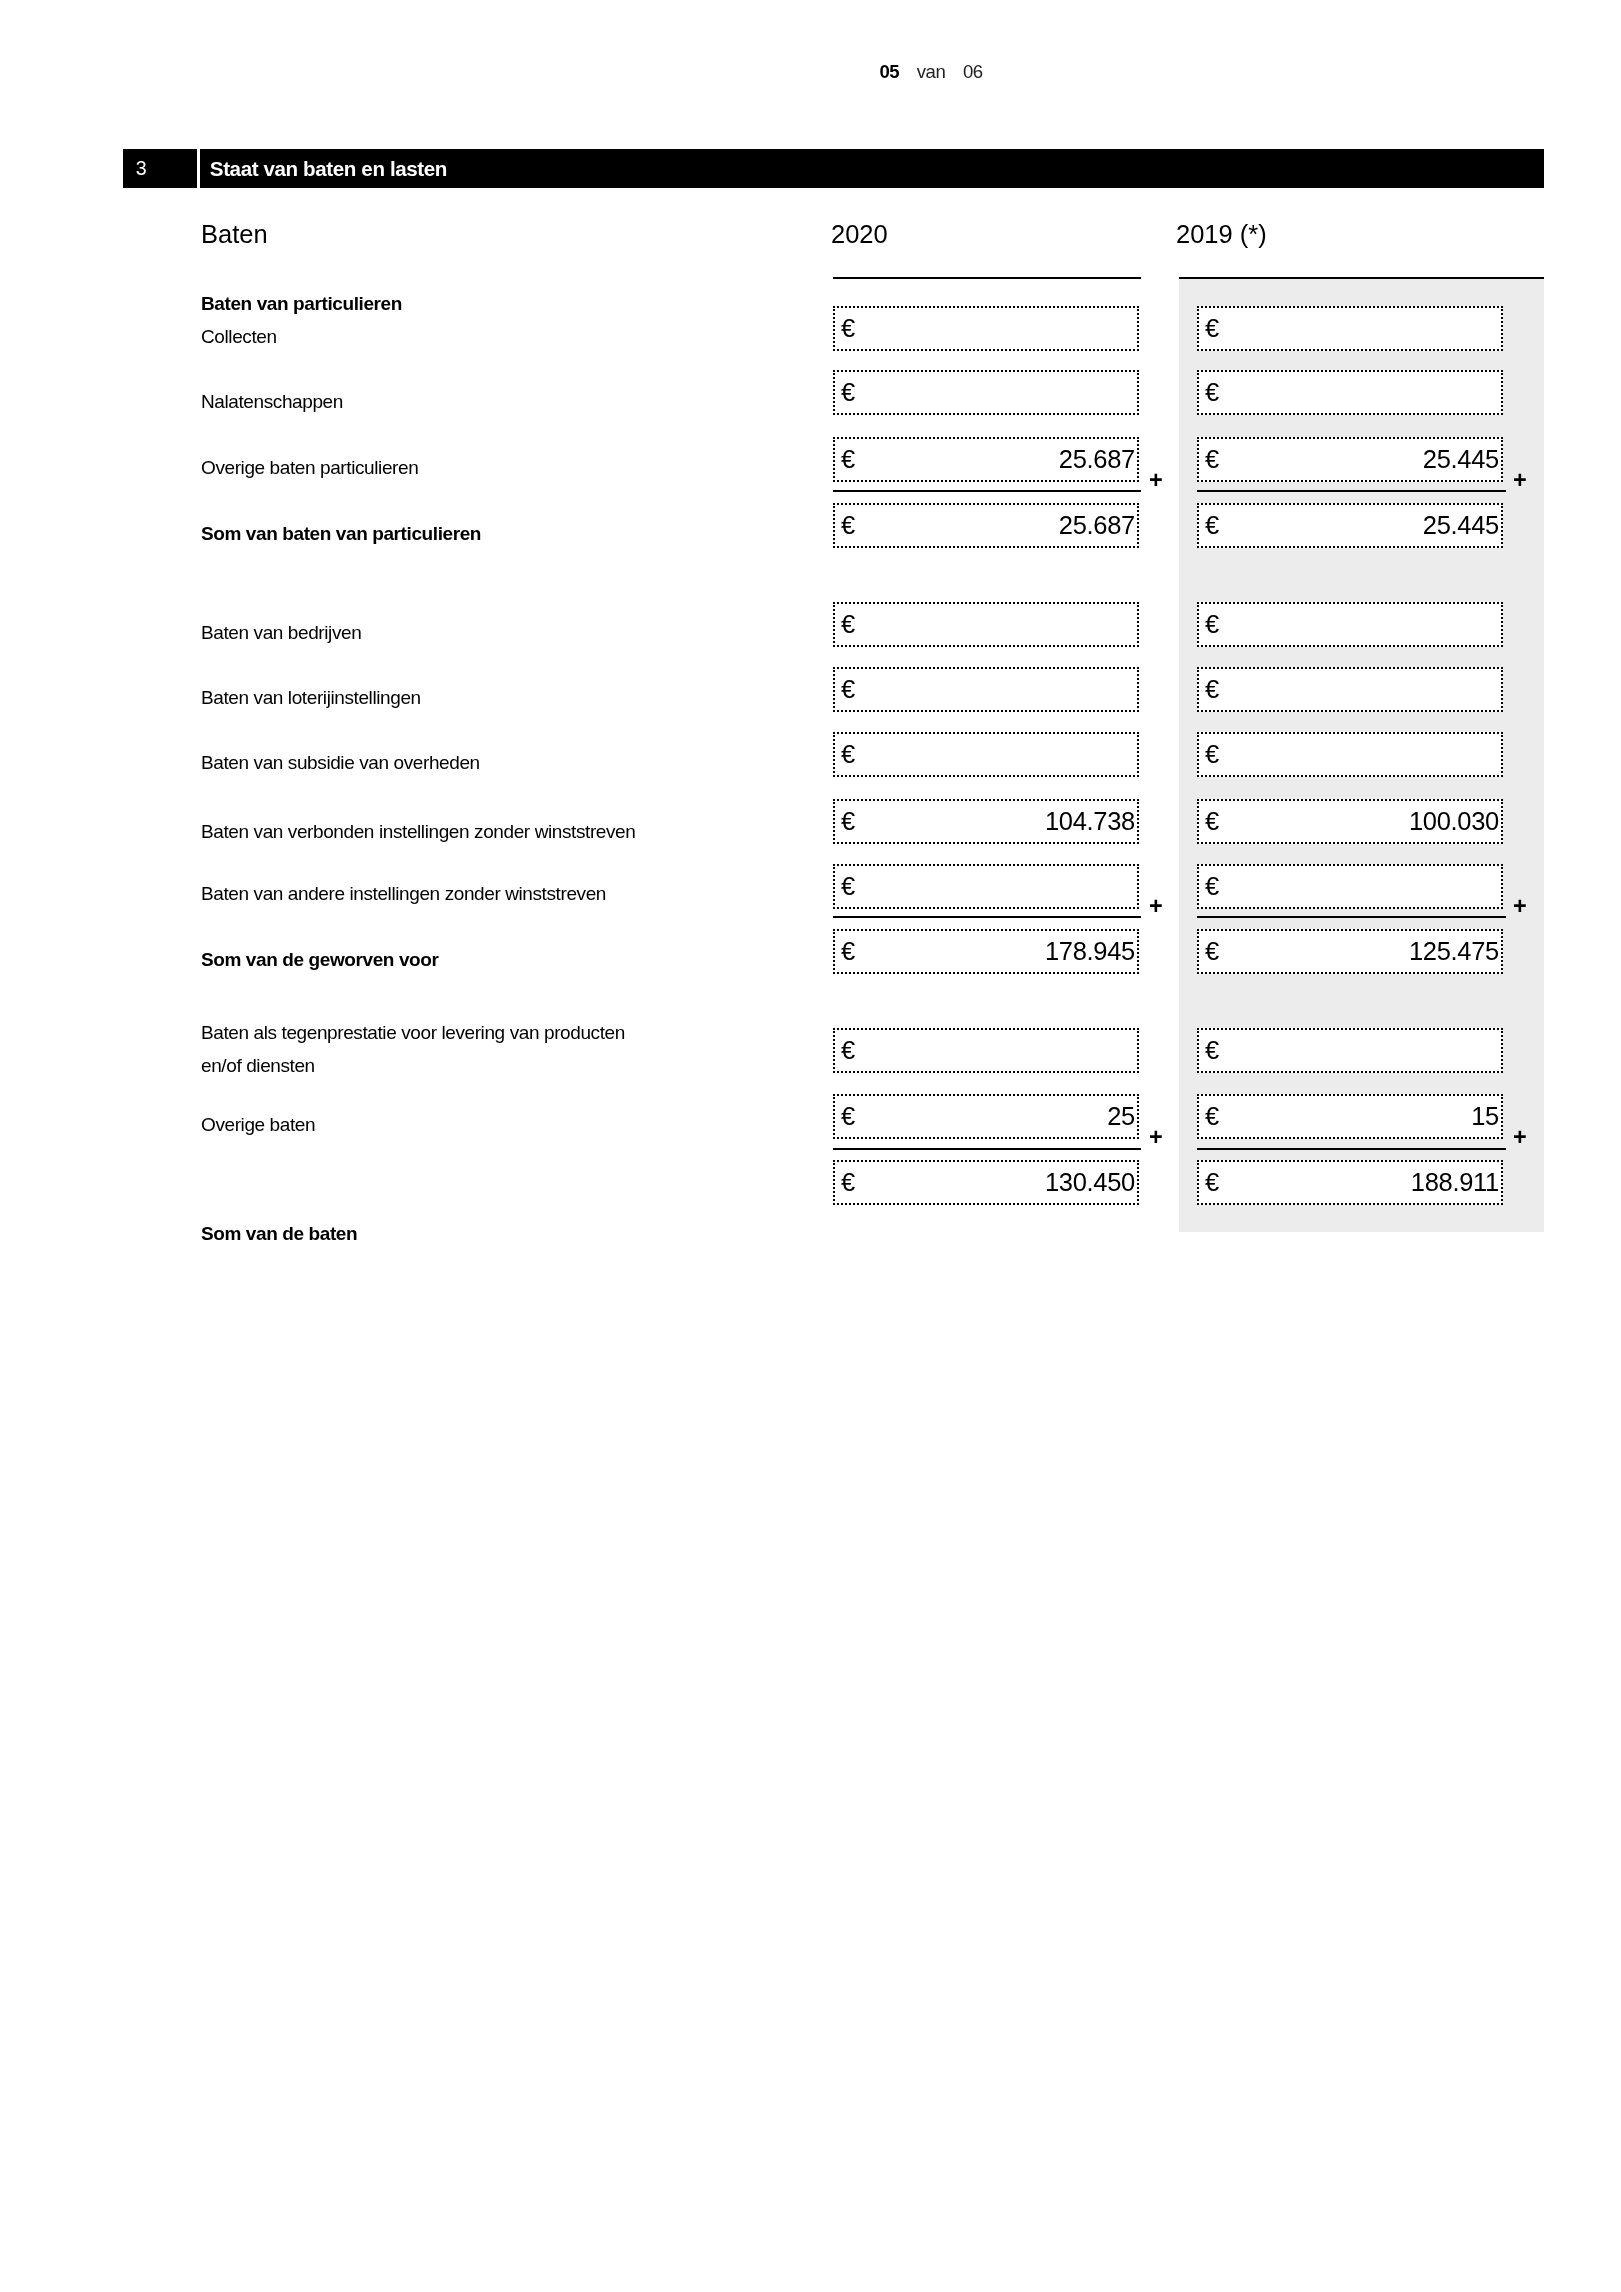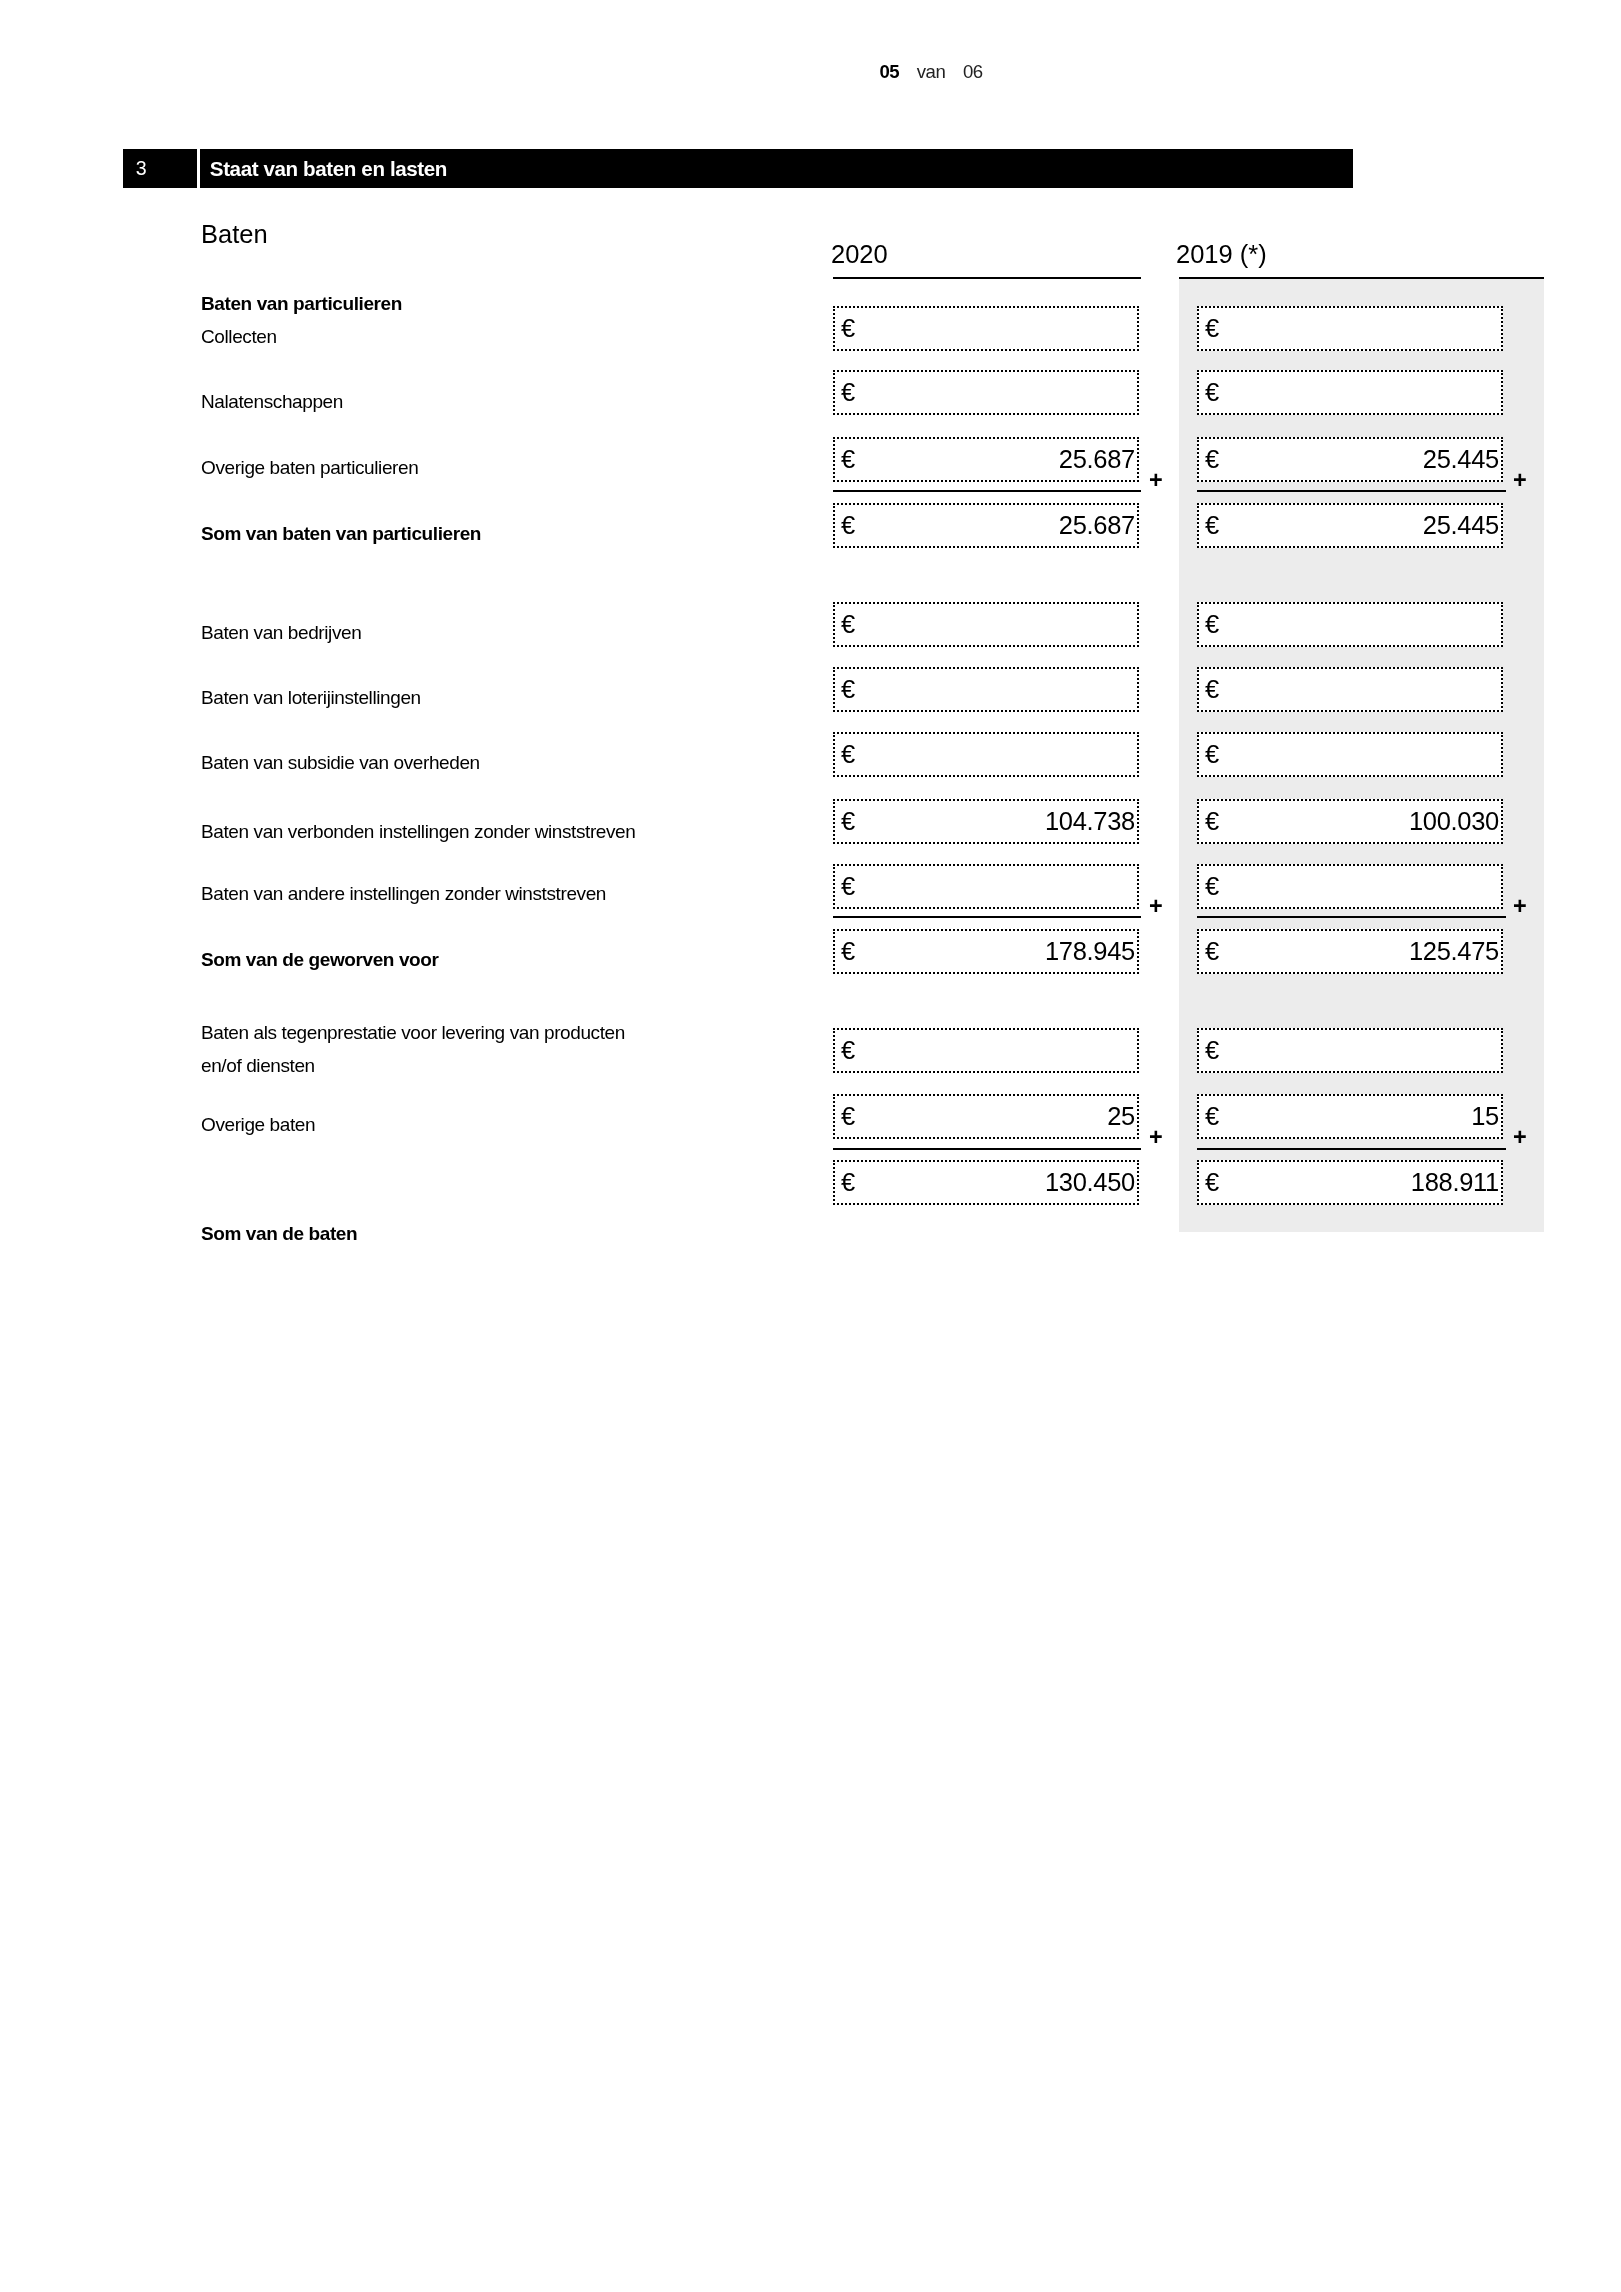--- a/index.html
+++ b/index.html
@@ -6,25 +6,25 @@
   body { width: 1621px; height: 2293px; position: relative; overflow: hidden;
          font-family: "DejaVu Sans", sans-serif; color: #000; }
   .abs { position: absolute; }
   .page-num { left: 0; width: 1862px; top: 61px; text-align: center; font-size: 18.6px;
               font-family: "Liberation Sans", sans-serif; letter-spacing: -0.5px; }
   .page-num b { font-weight: bold; }
   .page-num .light { font-weight: normal; color: #222; padding-left: 13px; }
   .hdr-num { left: 123px; top: 149px; width: 74px; height: 39px; background: #000; color: #fff;
              font-size: 19.6px; font-family: "Liberation Sans", sans-serif; box-sizing: border-box;
              padding: 7.8px 0 0 12.7px; }
-  .hdr-title { left: 200px; top: 149px; width: 1153px; height: 39px; background: #000; color: #fff;
+  .hdr-title { left: 200px; top: 149px; width: 1344px; height: 39px; background: #000; color: #fff;
                font-size: 20.6px; font-weight: bold; font-family: "Liberation Sans", sans-serif;
                box-sizing: border-box; padding: 7.8px 0 0 9.8px; letter-spacing: -0.4px; }
   .section-heading { left: 201px; top: 220px; font-size: 25.5px; font-family: "Liberation Sans", sans-serif; }
-  .year { top: 220px; font-size: 25.5px; font-family: "Liberation Sans", sans-serif; margin-top: 20px; }
+  .year { top: 220px; font-size: 25.5px; font-family: "Liberation Sans", sans-serif; }
   .year-2020 { left: 831px; }
   .year-2019 { left: 1176px; }
   .col-gray { left: 1179px; top: 279px; width: 365px; height: 953px; background: #ececec; }
   .col-line { height: 2px; background: #000; top: 277px; }
   .col-line-2020 { left: 833px; width: 308px; }
   .col-line-2019 { left: 1179px; width: 365px; }
   .label { left: 201px; font-size: 19px; font-family: Liberation Sans, sans-serif; letter-spacing: -0.4px; line-height: 32px; }
   .label.bold { font-weight: bold; }
   .box { width: 306px; height: 45px; box-sizing: border-box; border: 2px dotted #000; background: #fff;
          font-family: "Liberation Sans", sans-serif; font-size: 25.5px; }

